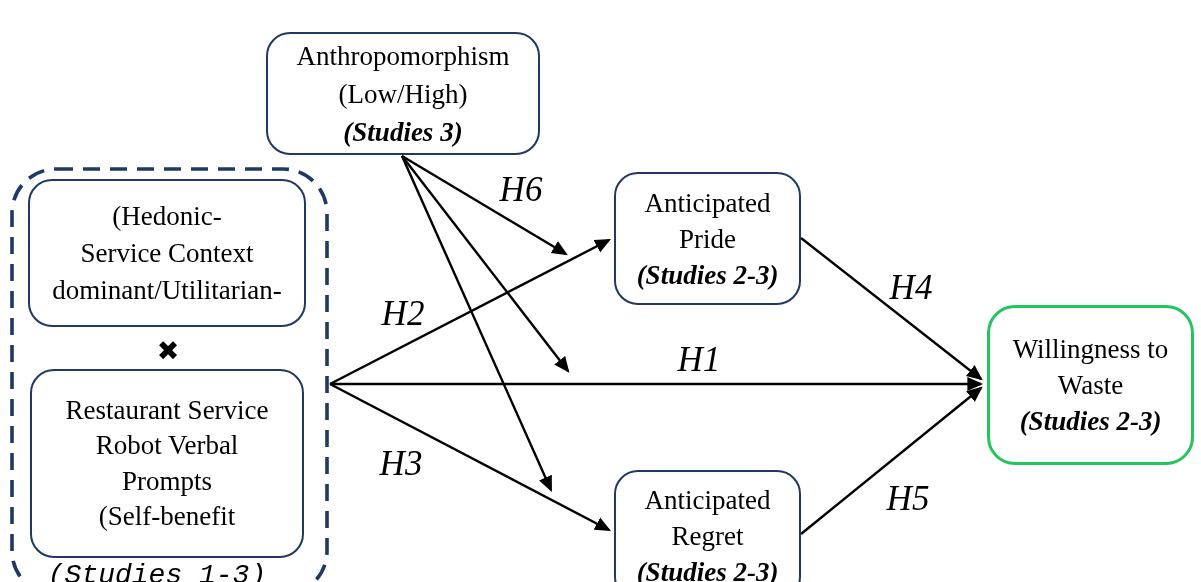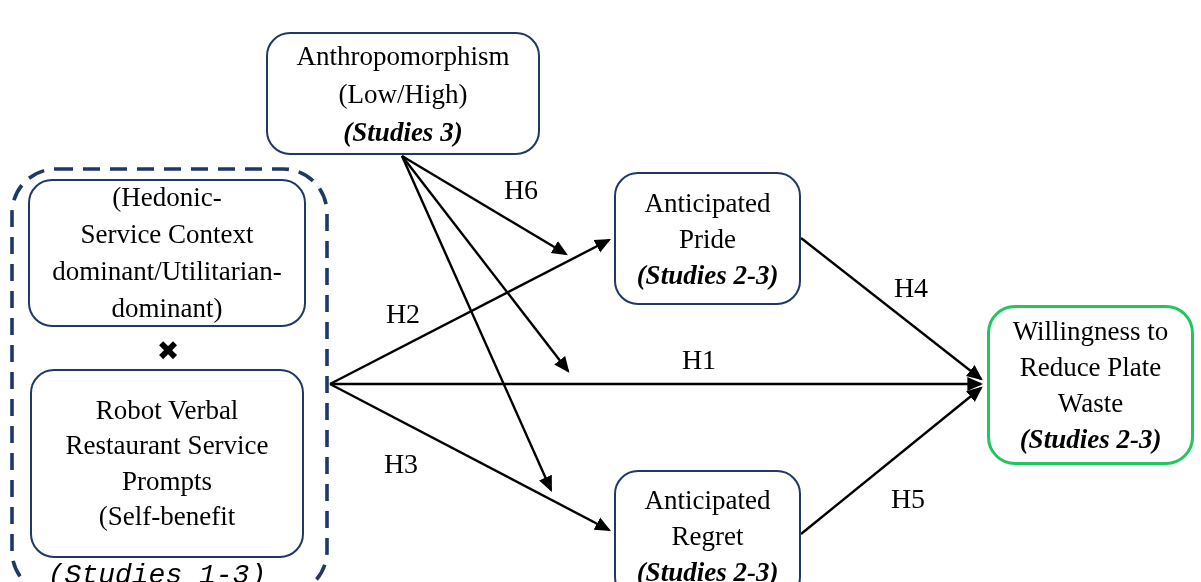--- a/index.html
+++ b/index.html
@@ -57,23 +57,24 @@
   .box.lh38 .ln { line-height: 38px; }
   .box.lh37 .ln { line-height: 37px; }
   .box.lh355 .ln { line-height: 35.5px; }
   .note {
     font-style: italic;
     font-weight: bold;
   }
   .hlabel {
     position: absolute;
     transform: translate(-50%, -50%);
-    font-size: 28px;
+    font-size: 35px;
     line-height: 33px;
     white-space: nowrap;
+    font-style: italic;
   }
   .times-sym {
     position: absolute;
     transform: translate(-50%, -50%);
     font-family: "DejaVu Sans", sans-serif;
     font-weight: bold;
     font-size: 27px;
     line-height: 27px;
   }
   .group-note {
@@ -113,49 +114,47 @@
   <div class="box lh38" style="left:266px; top:5px; width:274px; height:123px;">
     <div class="ln">Anthropomorphism</div>
     <div class="ln">(Low/High)</div>
     <div class="ln note">(Studies 3)</div>
   </div>
 
   <div class="box lh37" style="left:28px; top:152px; width:278px; height:148px;">
     <div class="ln">(Hedonic-</div>
     <div class="ln">Service Context</div>
     <div class="ln">dominant/Utilitarian-</div>
-    <div class="ln">dominant)</div>
   </div>
 
   <span class="times-sym" style="left:168px; top:323px;">✖</span>
 
   <div class="box lh355" style="left:30px; top:342px; width:274px; height:189px;">
+    <div class="ln">Restaurant Service</div>
     <div class="ln">Robot Verbal</div>
-    <div class="ln">Restaurant Service</div>
     <div class="ln">Prompts</div>
     <div class="ln">(Self-benefit</div>
   </div>
 
   <span class="group-note" style="left:157px; top:549px;">(Studies 1-3)</span>
 
   <div class="box" style="left:614px; top:145px; width:187px; height:133px;">
     <div class="ln">Anticipated</div>
     <div class="ln">Pride</div>
     <div class="ln note">(Studies 2-3)</div>
   </div>
 
   <div class="box" style="left:614px; top:443px; width:187px; height:131px;">
     <div class="ln">Anticipated</div>
     <div class="ln">Regret</div>
     <div class="ln note">(Studies 2-3)</div>
   </div>
 
   <div class="box black-border" style="left:987px; top:278px; width:207px; height:160px;">
     <div class="ln">Willingness to</div>
-    <div class="ln">Reduce Plate</div>
     <div class="ln">Waste</div>
     <div class="ln note">(Studies 2-3)</div>
   </div>
 
   <span class="hlabel" style="left:699px; top:332px;">H1</span>
   <span class="hlabel" style="left:403px; top:286px;">H2</span>
   <span class="hlabel" style="left:401px; top:436px;text-align:center;">H3</span>
   <span class="hlabel" style="left:911px; top:260px;">H4</span>
   <span class="hlabel" style="left:908px; top:471px;">H5</span>
   <span class="hlabel" style="left:521px; top:162px;">H6</span>

